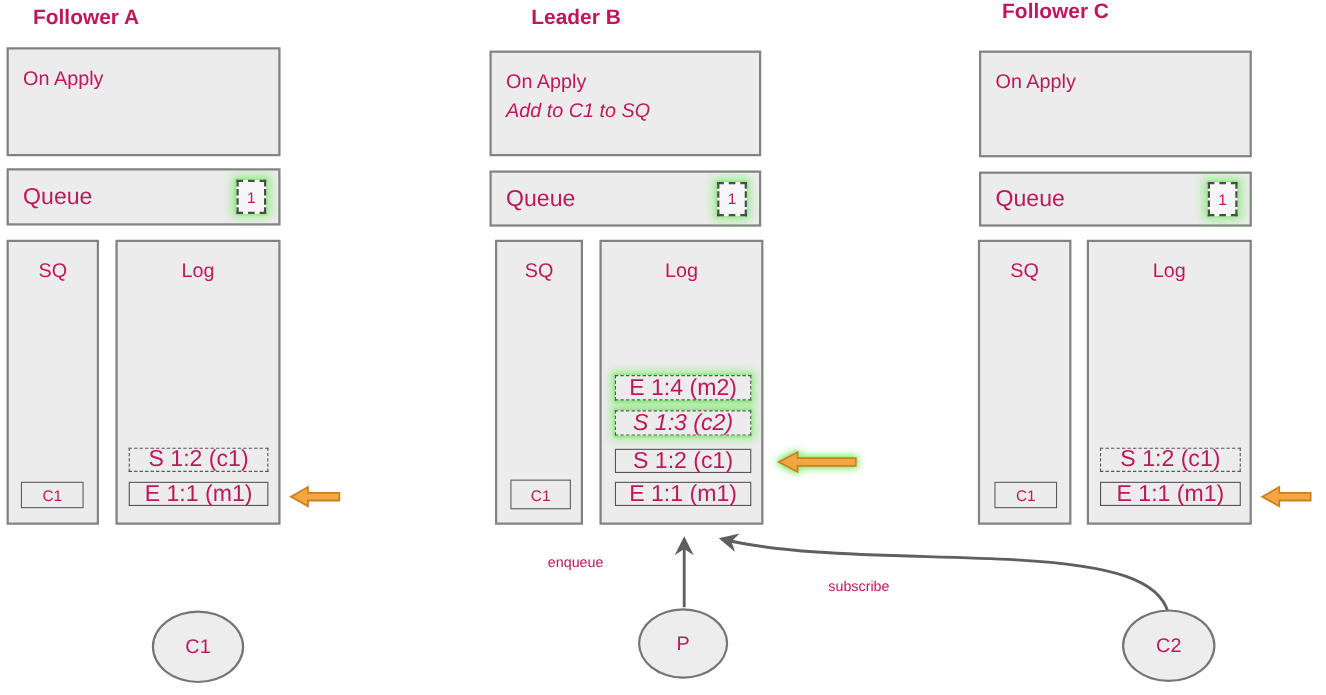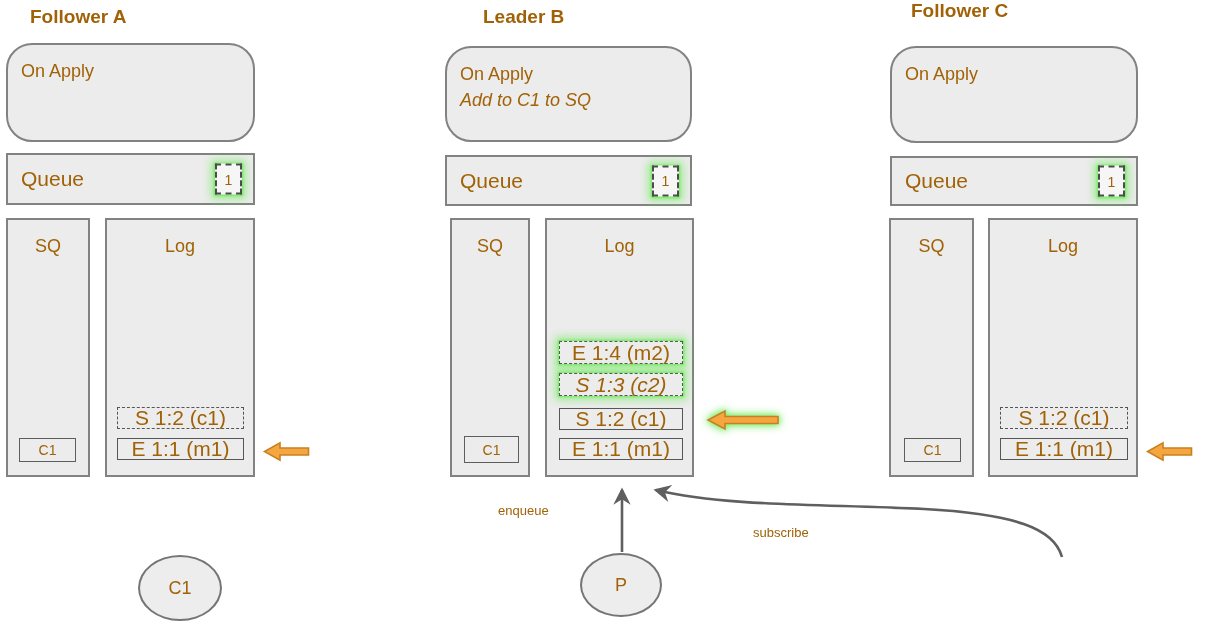--- a/index.html
+++ b/index.html
@@ -1,28 +1,28 @@
 <!DOCTYPE html>
 <html><head>
 <meta charset="utf-8">
 <style>
   html,body { margin:0; padding:0; background:#ffffff; }
   .canvas {
     position:relative; width:1205px; height:632px; overflow:hidden;
-    background:#ffffff; color:#a16207;
+    background:#ffffff; color:#be185d;
     font-family:"Liberation Sans", sans-serif;
   }
   .title {
     position:absolute; font-size:19px; font-weight:bold; white-space:nowrap;
   }
   .box {
     position:absolute; box-sizing:border-box;
     background:#ececec; border:2px solid #828282;
   }
-  .on-apply { padding:13px 24px 0 13px; font-size:18px; line-height:26px;border-radius:26px; }
+  .on-apply { padding:13px 24px 0 13px; font-size:18px; line-height:26px; }
   .italic { font-style:italic; }
   .queue-label {
     position:absolute; left:13px; top:50%; transform:translateY(-50%);
     font-size:21px;
   }
   .queue-badge {
     position:absolute; right:11px; top:50%; transform:translateY(-50%);
     width:27px; height:31px; box-sizing:border-box;
     background:#f6f6f6; border:2px dashed #4c4c4c;
     display:flex; align-items:center; justify-content:center; font-size:14px;
@@ -156,14 +156,15 @@
     </defs>
     <path d="M622 552 L622 490" fill="none" stroke="#5f5f5f" stroke-width="2.6" marker-end="url(#ah)"></path>
     <path d="M1062 557 C 1054 528, 1014 514, 924 509 C 830 504, 726 507, 656 490" fill="none" stroke="#5f5f5f" stroke-width="2.6" marker-end="url(#ah)"></path>
   </svg>
 
   <div class="edge-label" style="left:498px; top:503px;">enqueue</div>
   <div class="edge-label" style="left:753px; top:525px;text-align:center;">subscribe</div>
 
   <div class="ellipse" style="left:138px; top:555px; width:84px; height:66px;">C1</div>
   <div class="ellipse" style="left:580px; top:553px; width:82px; height:64px;">P</div>
+  <div class="ellipse" style="left:1020px; top:554px; width:85px; height:66px;">C2</div>
 
 </div>
 
 </body></html>

